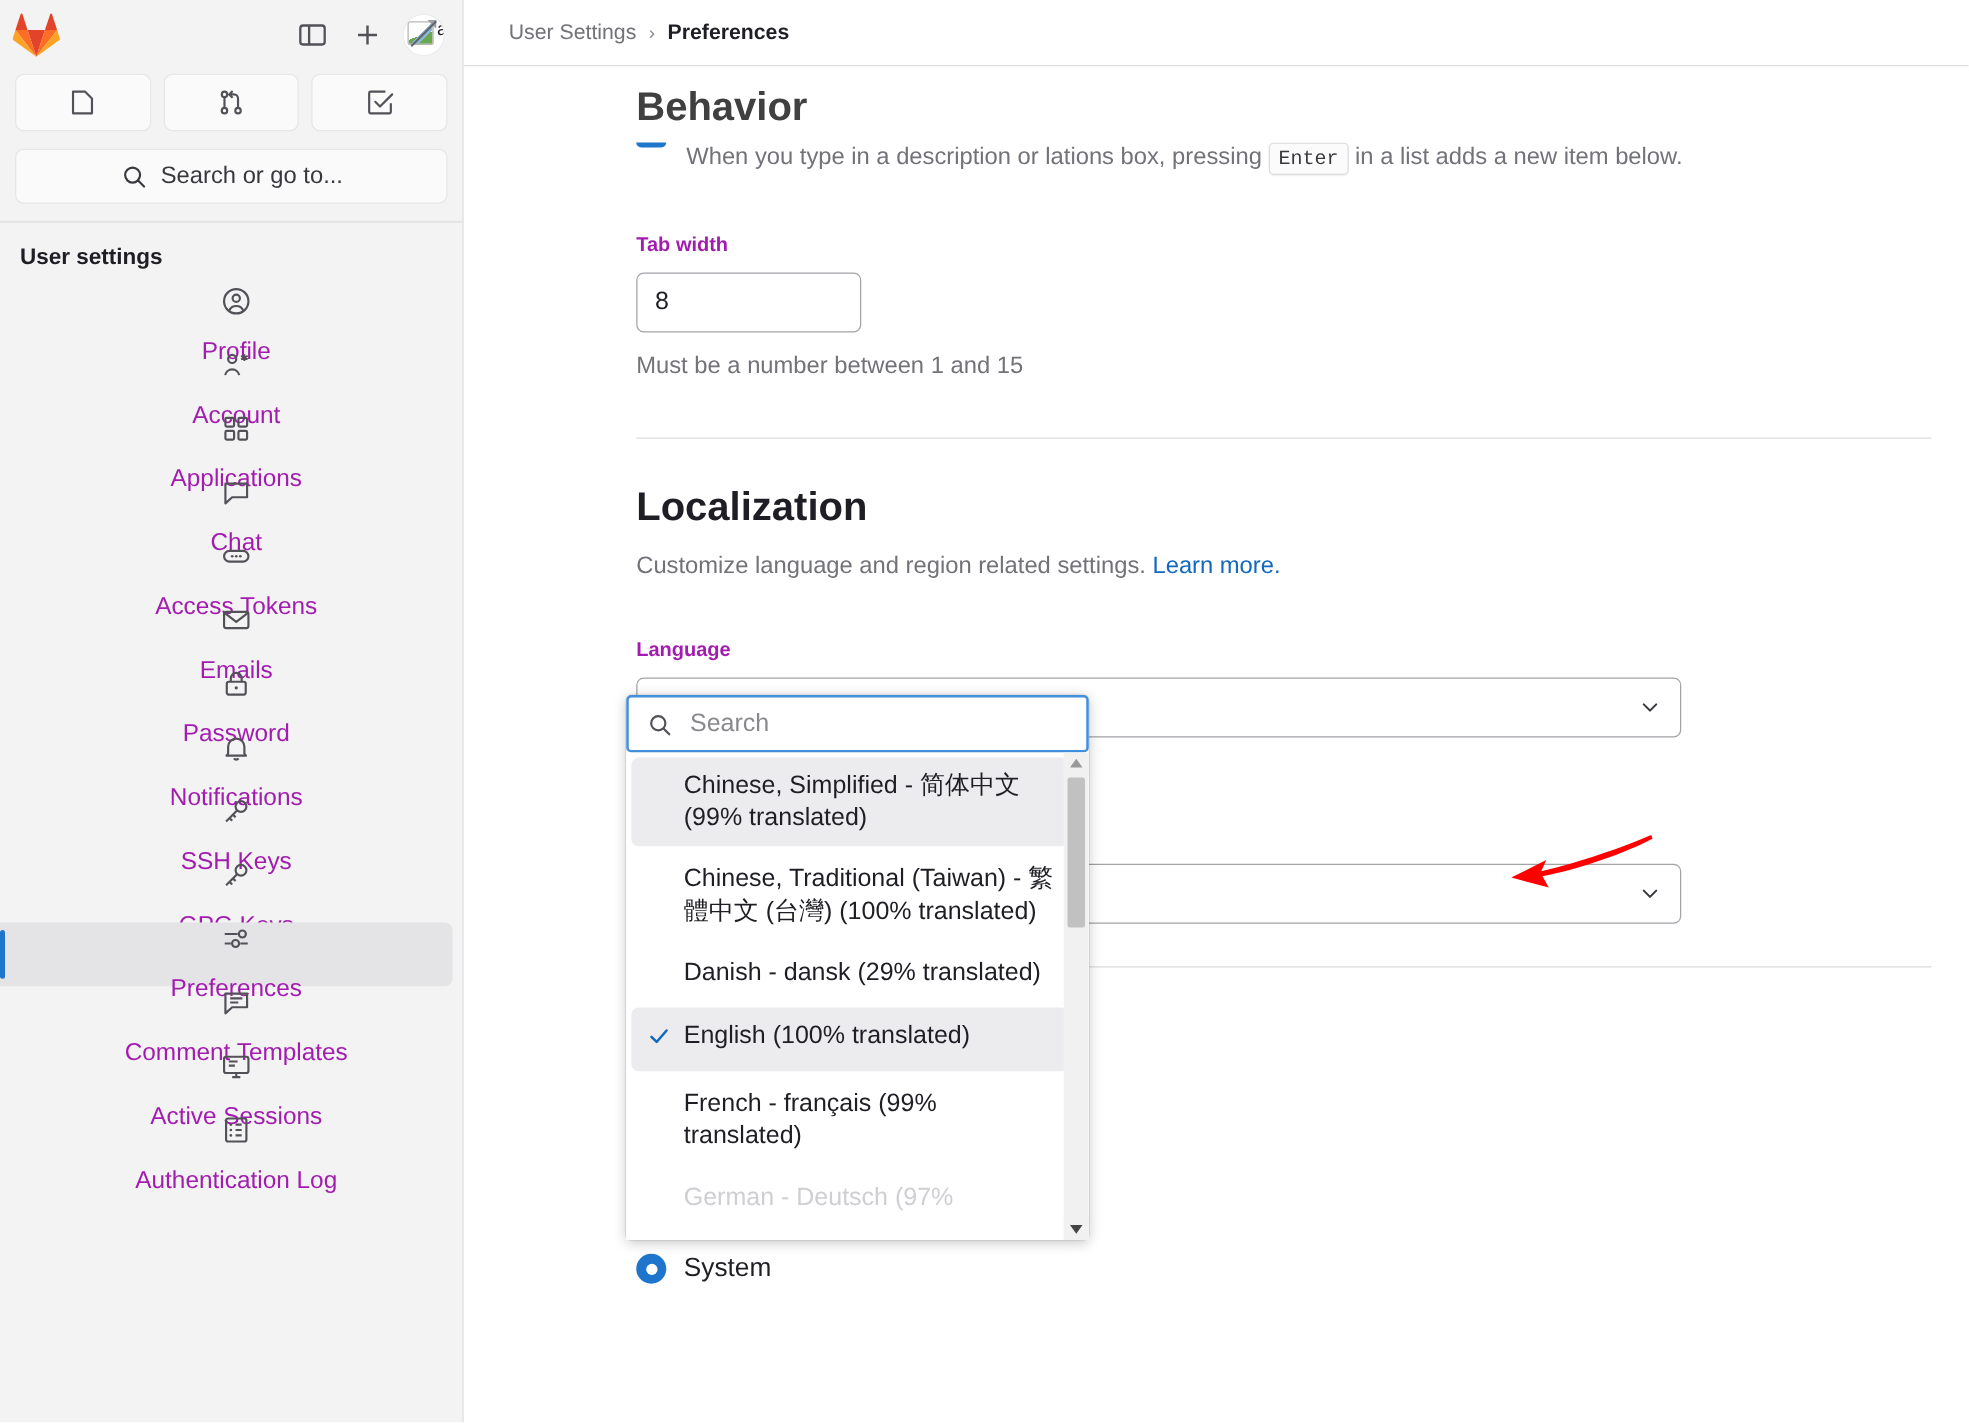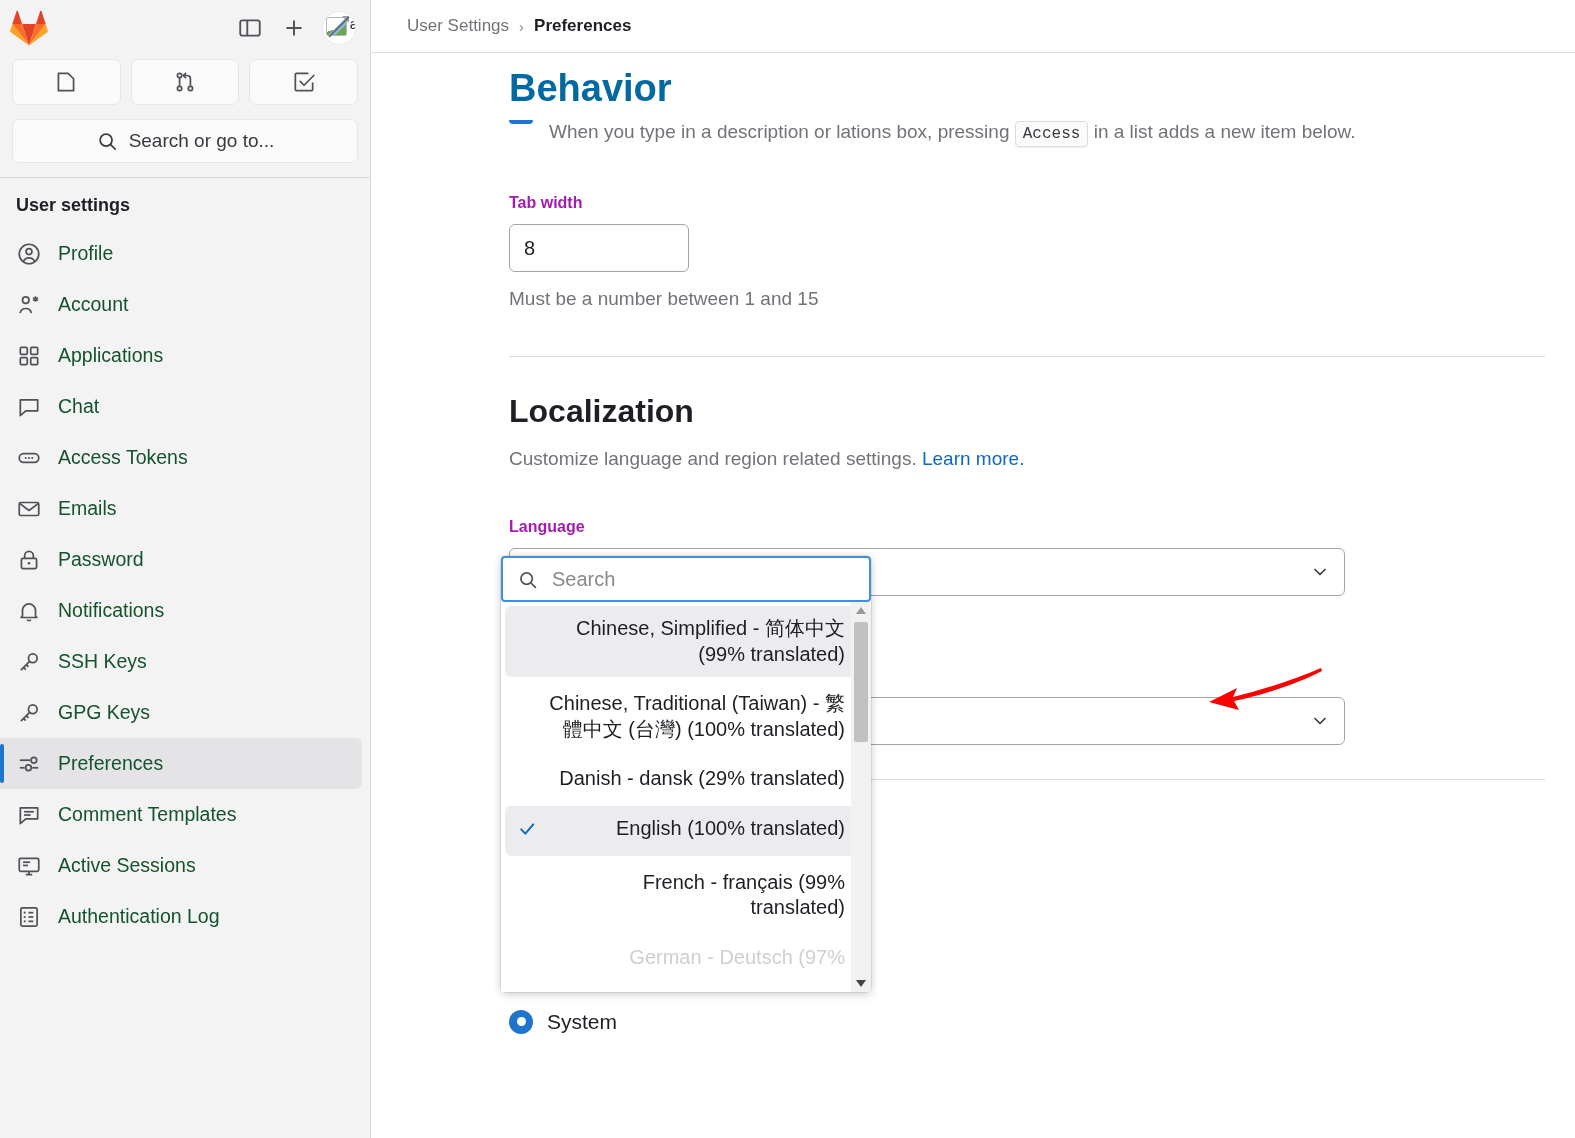--- a/index.html
+++ b/index.html
@@ -95,21 +95,22 @@
     font-size: 18px; font-weight: bold; color: #1f1e24;
     padding: 17px 0 12px 16px;
   }
   .nav { padding: 0 8px 0 0; }
   .nav-item {
     display: flex; align-items: center;
     height: 51px; padding-left: 16px;
     gap: 16px; cursor: pointer;
     border-radius: 0 6px 6px 0;
     position: relative;
-    color: #14532d;
+    color: #a21caf;
+    flex-direction: column;
   }
   .nav-item.active { background: #e4e4e7; }
   .nav-item.active::before {
     content: ""; position: absolute; left: 0; top: 6px; bottom: 6px;
     width: 4px; background: #1f75cb; border-radius: 2px;
   }
   .nav-icon { width: 26px; height: 26px; flex: 0 0 26px; color: #535158; display:block; }
   .nav-label { font-size: 19.5px; }
 
   
@@ -123,21 +124,21 @@
   .bc-sep { color: #89888d; font-size: 15px; }
   .bc-current { color: #1f1e24; font-weight: bold; cursor: pointer; }
 
   .content { position: relative; }
   .sticky-head {
     background: #fff;
     border-top: 1px solid #dcdcde;
     padding: 14px 0 10px 138px;
     position: relative; z-index: 5;
   }
-  .h-behavior { font-size: 38px; font-weight: bold; color: #0369a1; margin: 0; }
+  .h-behavior { font-size: 32px; font-weight: bold; color: #404040; margin: 0; }
 
   .body-area { padding-left: 138px; padding-right: 30px; position: relative; }
 
   .row-cut {
     display: flex; gap: 16px; align-items: flex-start;
     margin-top: -8px;
   }
   .cb-cut {
     width: 24px; height: 10px; margin-top: 2px;
     background: #1f75cb; border-radius: 0 0 4px 4px;
@@ -227,21 +228,21 @@
     display: flex; align-items: flex-start; gap: 8px;
     padding: 10px 10px 10px 12px;
     border-radius: 6px;
     font-size: 20px; line-height: 1.28; color: #1f1e24;
     cursor: pointer;
     margin-bottom: 4px;
   }
   .dd-item.highlight { background: #ececef; }
   .dd-item.selected { background: #ececef; }
   .dd-check { width: 22px; flex: 0 0 22px; color: #1068bf; padding-top: 3px; }
-  .dd-item-text { flex: 1; text-align: right; }
+  .dd-item-text { flex: 1; }
   .dd-item.cut { color: #cfcfd3; }
 
   .dd-scrollbar {
     position: absolute; right: 0; top: 0; bottom: 0;
     width: 20px; background: #f1f1f1;
     display: flex; flex-direction: column; align-items: center;
   }
   .dd-sb-btn {
     width: 20px; height: 18px;
     display: flex; align-items: center; justify-content: center;
@@ -493,21 +494,21 @@
       <div class="sticky-head">
         <h2 class="h-behavior">Behavior</h2>
       </div>
 
       <div class="body-area">
 
         <div class="row-cut">
           <div class="cb-cut"></div>
           <div class="helper-line">
             <span>When you type in a description or lations box, pressing</span>
-            <kbd>Access</kbd>
+            <kbd>Enter</kbd>
             <span>in a list adds a new item below.</span>
           </div>
         </div>
 
         <div class="field-label">Tab width</div>
         <input class="tab-input" type="text" value="8" style="">
         <div class="field-help">Must be a number between 1 and 15</div>
 
         <div class="section-divider"></div>
 

